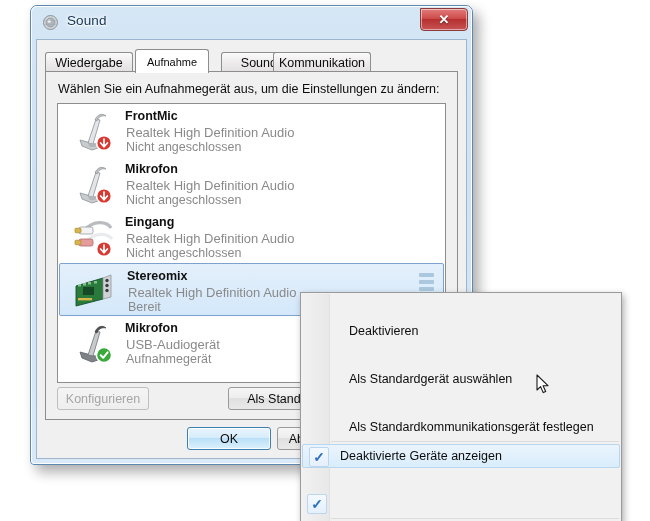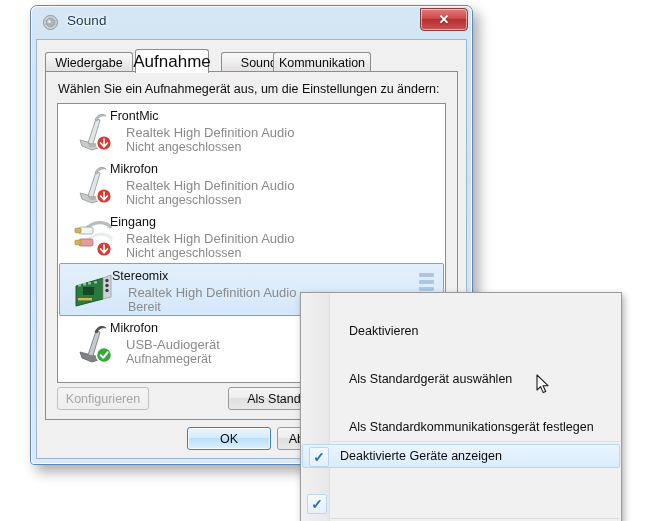--- a/index.html
+++ b/index.html
@@ -82,21 +82,21 @@
     font-size: 12.5px; color: #0b0b0b;
     display: flex; align-items: center; justify-content: center;
     box-sizing: border-box;
     cursor: default;
   }
   .tab.active {
     top: 0; height: 24px;
     background: #ffffff;
     border-color: #8d8d8d;
     z-index: 4;
-    font-size: 17px;
+    font-size: 11px;
   }
   .tabpanel {
     position: absolute; left: 8px; top: 31px; right: 8px; bottom: 38px;
     background: #f0f0f0;
     border: 1px solid #8d8d8d;
     box-sizing: border-box;
     z-index: 2;
   }
 
   
@@ -123,22 +123,22 @@
     background: linear-gradient(to bottom, #e4f0fb 0%, #d4e8fa 100%);
     border: 1px solid #7da2ce;
     border-radius: 2px;
     margin: 0 1px;
   }
   .device-icon {
     position: absolute; left: 13px; top: 6px;
     width: 44px; height: 42px;
   }
   .device-name {
-    position: absolute; left: 52px; top: 5px;
-    font-size: 12.5px; color: #101010; font-weight: normal;
+    position: absolute; left: 67px; top: 5px;
+    font-size: 12.5px; color: #101010; font-weight: bold;
     white-space: nowrap;
   }
   .device-desc {
     position: absolute; left: 68px; top: 21px;
     font-size: 13px; color: #8a8a8a; white-space: nowrap;
   }
   .device-state {
     position: absolute; left: 68px; top: 36px;
     font-size: 12.5px; color: #8a8a8a; white-space: nowrap;
   }

